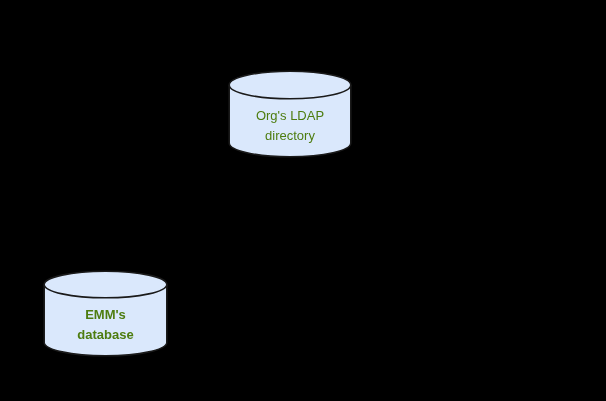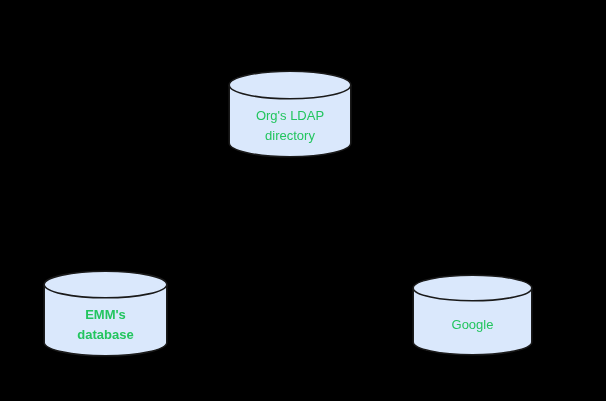--- a/index.html
+++ b/index.html
@@ -22,21 +22,21 @@
     position: absolute;
     left: 0;
     top: 0;
     display: block;
   }
   .cyl-label {
     position: absolute;
     left: 0;
     right: 0;
     text-align: center;
-    color: #22c55e;
+    color: #4d7c0f;
     font-size: 13px;
     line-height: 20px;
     font-family: "Liberation Sans", sans-serif;
     white-space: pre-line;
     pointer-events: none;
   }
   
   #cyl-ldap { left: 228px; top: 70px; width: 124px; height: 88px; }
   #cyl-ldap .cyl-label { top: 36px; }
   
@@ -62,21 +62,14 @@
 
   <div class="cylinder" id="cyl-emm">
     <svg width="125" height="87" viewBox="0 0 125 87">
       <path d="M1.2,14.5 A61.3,13.3 0 0 1 123.8,14.5 L123.8,72.5 A61.3,13.3 0 0 1 1.2,72.5 Z" fill="#dae8fc" stroke="#1a1a1a" stroke-width="1.6"></path>
       <path d="M1.2,14.5 A61.3,13.3 0 0 0 123.8,14.5" fill="none" stroke="#1a1a1a" stroke-width="1.6"></path>
     </svg>
     <div class="cyl-label">EMM's
 database</div>
   </div>
 
-  <div class="cylinder" id="cyl-google">
-    <svg width="121" height="82" viewBox="0 0 121 82">
-      <path d="M1.2,14 A59.3,12.8 0 0 1 119.8,14 L119.8,68 A59.3,12.8 0 0 1 1.2,68 Z" fill="#dae8fc" stroke="#1a1a1a" stroke-width="1.6"></path>
-      <path d="M1.2,14 A59.3,12.8 0 0 0 119.8,14" fill="none" stroke="#1a1a1a" stroke-width="1.6"></path>
-    </svg>
-    <div class="cyl-label">Google</div>
-  </div>
 
 </div>
 
 </body></html>

